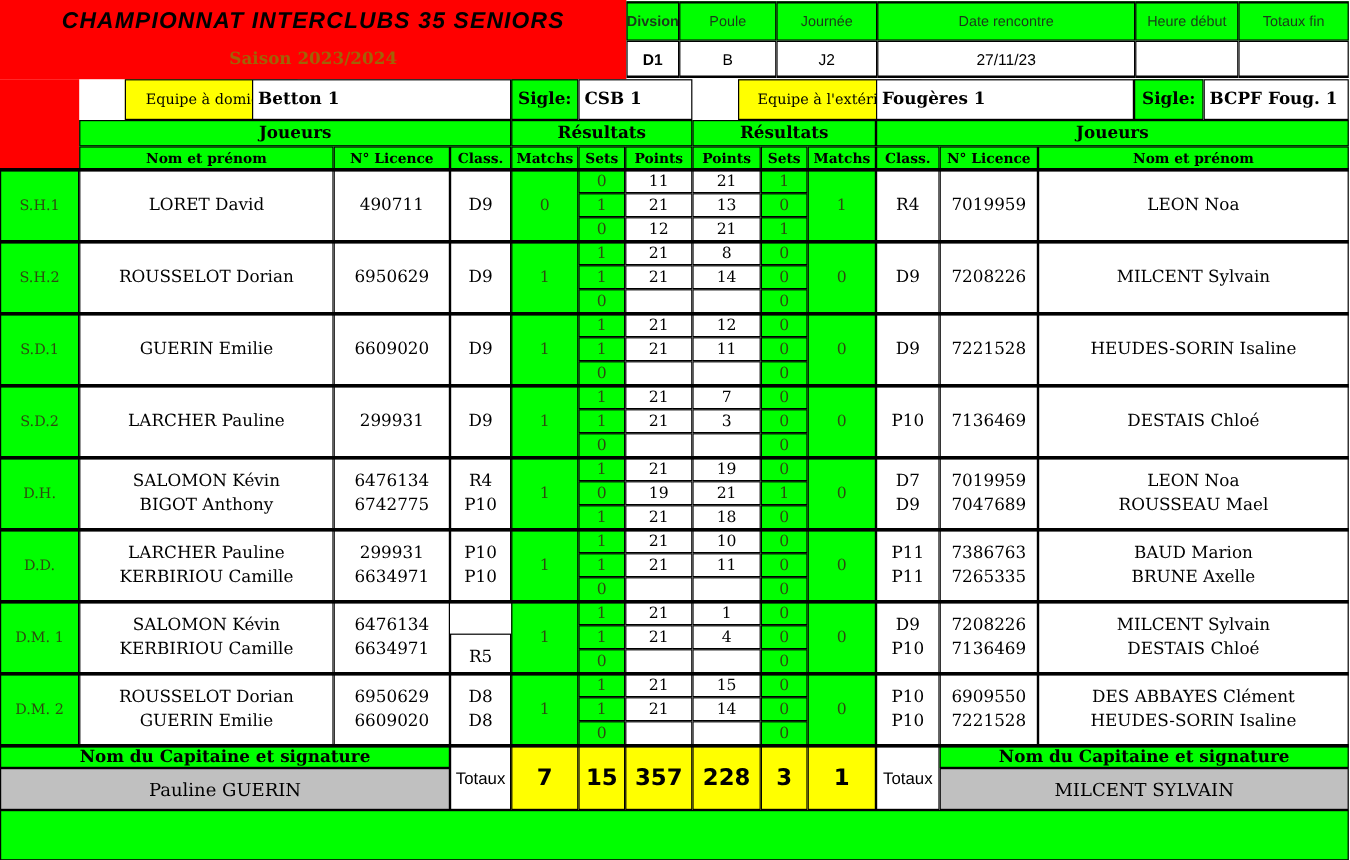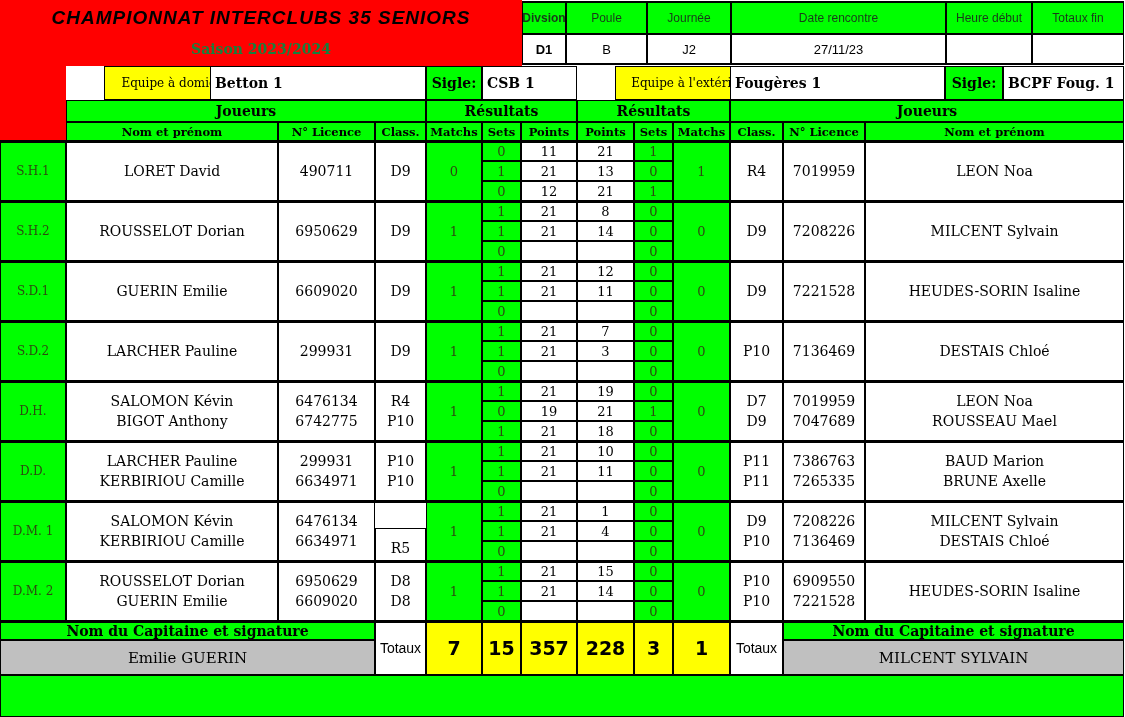--- a/index.html
+++ b/index.html
@@ -5,21 +5,21 @@
   * { box-sizing: border-box; margin: 0; padding: 0; }
   body { width: 1125px; height: 717px; background: #ffffff; position: relative; overflow: hidden; font-family: "DejaVu Serif", serif; color: #000; }
   .abs { position: absolute; display: flex; align-items: center; justify-content: center; text-align: center; }
   .red { background: #ff0000; }
   .green { background: #00ff00; }
   .yellow { background: #ffff00; }
   .white { background: #ffffff; }
   .grey { background: #c0c0c0; }
   .b { border: 1px solid #000; }
   .title { font-family: "Liberation Sans", sans-serif; font-weight: bold; font-size: 19px; letter-spacing: 1px; }
-  .season { font-family: "DejaVu Serif", serif; font-weight: bold; font-size: 14px; color: #15803d; }
+  .season { font-family: "DejaVu Serif", serif; font-weight: bold; font-size: 14px; color: #a16207; }
   .info-h { font-family: "Liberation Sans", sans-serif; font-size: 12px; color: #1a3a1a; }
   .info-v { font-family: "Liberation Sans", sans-serif; font-size: 13px; }
   .team-lbl { font-family: "DejaVu Serif", serif; font-size: 12px; margin-left: 38px; }
   .team-val { font-family: "DejaVu Serif", serif; font-weight: bold; font-size: 14px; justify-content: flex-start; padding-left: 4px; }
   .sigle { font-family: "DejaVu Serif", serif; font-weight: bold; font-size: 14px; }
   .grp-h { font-family: "DejaVu Serif", serif; font-weight: bold; font-size: 14px; }
   .col-h { font-family: "DejaVu Serif", serif; font-weight: bold; font-size: 11.5px; }
   .cell { font-family: "DejaVu Serif", serif; font-size: 14px; line-height: 20px; }
   .num { font-family: "DejaVu Serif", serif; font-size: 13px; }
   .gnum { font-family: "DejaVu Serif", serif; font-size: 13px; color: #2d4a10; }
@@ -367,27 +367,28 @@
     <div class="abs green b gnum" style="left: 673px; top: 561px; width: 57px; height: 60px;">0</div>
     <div class="abs white b cell stack" style="left: 730px; top: 561px; width: 53px; height: 60px;">
       <span>P10</span>
       <span>P10</span>
     </div>
     <div class="abs white b cell stack" style="left: 783px; top: 561px; width: 82px; height: 60px;">
       <span>6909550</span>
       <span>7221528</span>
     </div>
     <div class="abs white b cell stack" style="left: 865px; top: 561px; width: 259px; height: 60px;">
+      <span>DES ABBAYES Clément</span>
       <span>HEUDES-SORIN Isaline</span>
     </div>
     <div class="hline" style="left: 0px; top: 560px; width: 1124px;"></div>
   </div>
 
 <div class="abs green b capt-h" style="left:0;top:621px;width:375px;height:19px;">Nom du Capitaine et signature</div>
-<div class="abs grey b capt-v" style="left:0;top:640px;width:375px;height:35px;">Emilie GUERIN</div>
+<div class="abs grey b capt-v" style="left:0;top:640px;width:375px;height:35px;">Pauline GUERIN</div>
 <div class="abs white b totlbl" style="left:375px;top:621px;width:51px;height:54px;">Totaux</div>
 <div class="abs yellow b tot" style="left:426px;top:621px;width:56px;height:54px;">7</div>
 <div class="abs yellow b tot" style="left:482px;top:621px;width:39px;height:54px;">15</div>
 <div class="abs yellow b tot" style="left:521px;top:621px;width:56px;height:54px;">357</div>
 <div class="abs yellow b tot" style="left:577px;top:621px;width:57px;height:54px;">228</div>
 <div class="abs yellow b tot" style="left:634px;top:621px;width:39px;height:54px;">3</div>
 <div class="abs yellow b tot" style="left:673px;top:621px;width:57px;height:54px;">1</div>
 <div class="abs white b totlbl" style="left:730px;top:621px;width:53px;height:54px;">Totaux</div>
 <div class="abs green b capt-h" style="left:783px;top:621px;width:341px;height:19px;">Nom du Capitaine et signature</div>
 <div class="abs grey b capt-v" style="left:783px;top:640px;width:341px;height:35px;">MILCENT SYLVAIN</div>

